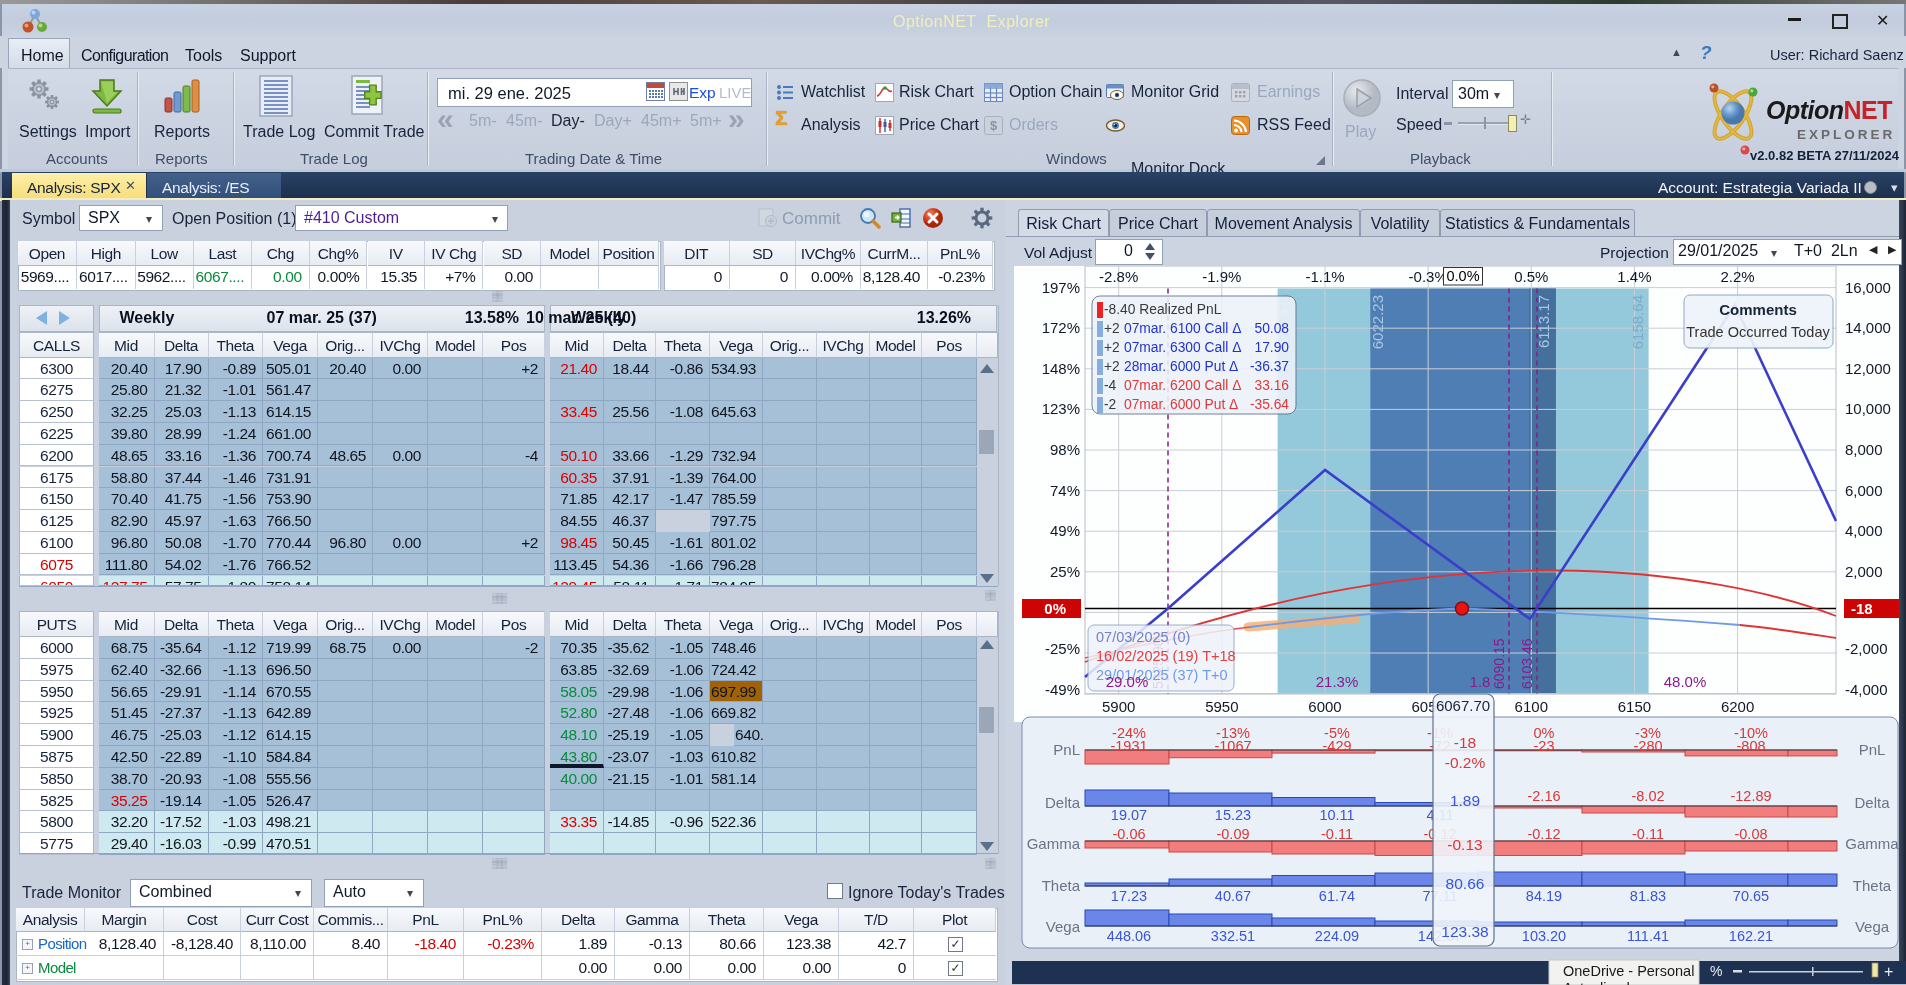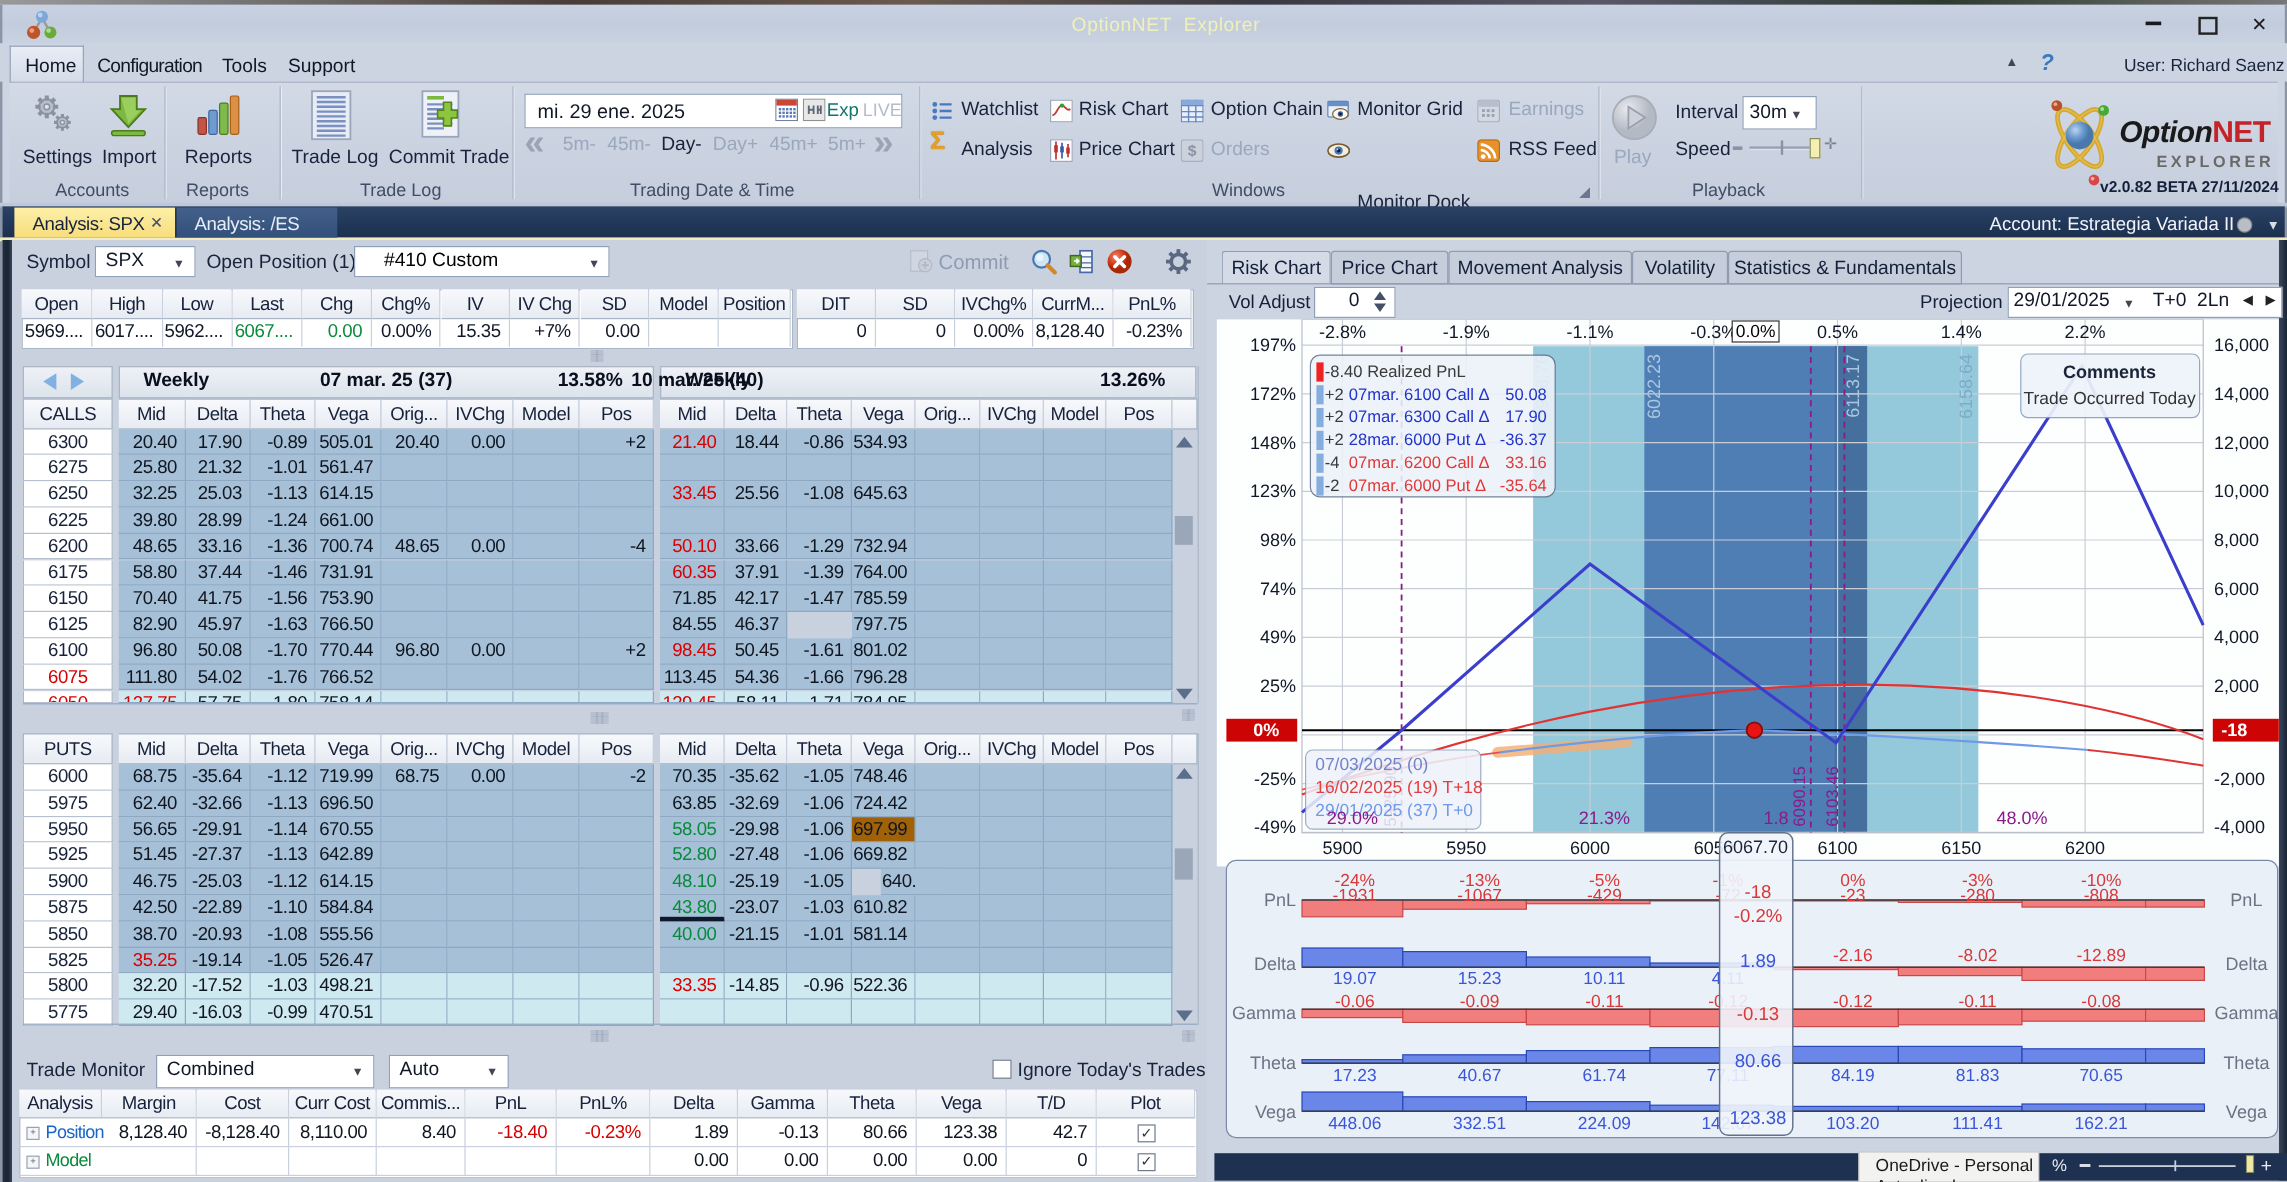--- a/index.html
+++ b/index.html
@@ -138,21 +138,21 @@
 <rect x="0.5" y="0.5" width="18" height="18" fill="#e8e8e8" stroke="#909090"></rect>
 <g stroke="#606878" stroke-width="1.6" fill="none">
       <line x1="5" y1="6" x2="5" y2="13"></line>
       <line x1="5" y1="9.5" x2="9" y2="9.5"></line>
       <line x1="9" y1="6" x2="9" y2="13"></line>
       <line x1="12.5" y1="6" x2="12.5" y2="13"></line>
       <line x1="12.5" y1="9.5" x2="15" y2="9.5"></line>
       <line x1="15" y1="6" x2="15" y2="13"></line>
     </g>
 </svg>
-<div class="ab tt" style="left:689px;top:84px;font-size:15.5px;color:#0f766e;">Exp</div>
+<div class="ab tt" style="left:689px;top:84px;font-size:15.5px;color:#1d4ed8;">Exp</div>
 <div class="ab tt" style="left:719px;top:84px;font-size:15px;color:#b4bccb;">LIVE</div>
 <div class="ab tt" style="left:437px;top:108px;font-size:30px;color:#9aa4b4;font-weight:bold;line-height:22px;">«</div>
 <div class="ab tt" style="left:469px;top:112px;font-size:16px;color:#9aa8bc;">5m-</div>
 <div class="ab tt" style="left:506px;top:112px;font-size:16px;color:#9aa8bc;">45m-</div>
 <div class="ab tt" style="left:551px;top:112px;font-size:16px;color:#1a2438;">Day-</div>
 <div class="ab tt" style="left:594px;top:112px;font-size:16px;color:#9aa8bc;">Day+</div>
 <div class="ab tt" style="left:641px;top:112px;font-size:16px;color:#9aa8bc;">45m+</div>
 <div class="ab tt" style="left:690px;top:112px;font-size:16px;color:#9aa8bc;">5m+</div>
 <div class="ab tt" style="left:728px;top:108px;font-size:30px;color:#9aa4b4;font-weight:bold;line-height:22px;">»</div>
 <div class="ab tt" style="left:525px;top:150px;font-size:15px;color:#3f4e66;">Trading Date &amp; Time</div>
@@ -238,21 +238,21 @@
     <circle cx="8.5" cy="8.5" r="0.7" fill="#d0e0f0"></circle>
   </svg>
 <div class="ab tt" style="left:1131px;top:116px;font-size:16px;color:#18243c;margin-top:44px;">Monitor Dock</div>
 <svg class="ab" style="left:1231px;top:116px;" width="19" height="19" viewBox="0 0 19 19">
     <rect x="0.5" y="0.5" width="18" height="18" rx="3" fill="#e8902c" stroke="#b86a10"></rect>
     <circle cx="5" cy="14.5" r="2" fill="#fff"></circle>
     <path d="M3 9 A 8 8 0 0 1 10.5 16" stroke="#fff" stroke-width="2.2" fill="none"></path>
     <path d="M3 4.5 A 12.5 12.5 0 0 1 15 16" stroke="#fff" stroke-width="2.2" fill="none"></path>
   </svg>
 <div class="ab tt" style="left:1257px;top:116px;font-size:16px;color:#18243c;">RSS Feed</div>
-<div class="ab tt" style="left:1010px;top:150px;font-size:15px;color:#3f4e66;">Windows</div>
+<div class="ab tt" style="left:1046px;top:150px;font-size:15px;color:#3f4e66;">Windows</div>
 <div class="ab" style="left:1316px;top:156px;width:0;height:0;border-left:9px solid transparent;border-bottom:9px solid #6a788e;"></div>
 <svg class="ab" style="left:1342px;top:78px;" width="40" height="40" viewBox="0 0 40 40">
 <circle cx="20" cy="20" r="18" fill="url(#pg)" stroke="#a8aeb8" stroke-width="1.5"></circle>
 <defs>
       <radialGradient id="pg" cx="0.35" cy="0.3">
         <stop offset="0" stop-color="#e8eaee"></stop>
         <stop offset="1" stop-color="#b4bac4"></stop>
       </radialGradient>
     </defs>
 <path d="M15 11 L29 20 L15 29 Z" fill="#cdd2da" stroke="#9aa0ac" stroke-width="1.5"></path>
@@ -308,21 +308,21 @@
 <div class="ab tt" style="left:1891px;top:180px;font-size:13px;color:#d8dee8;">▾</div>
 <div class="ab" style="left:2px;top:200px;width:1004px;height:785px;background:#c9d1df;"></div>
 <div class="ab" style="left:2px;top:200px;width:8px;height:785px;background:linear-gradient(90deg,#222c3e,#1a2435 60%,#3a465c);"></div>
 <div class="ab" style="left:1899px;top:200px;width:7px;height:785px;background:linear-gradient(90deg,#3a465c,#1a2435);"></div>
 <div class="ab tt" style="left:22px;top:210px;font-size:16px;color:#18243c;">Symbol</div>
 <div class="ab" style="left:79px;top:205px;width:82px;height:24px;background:#fff;border:1px solid #8fa0b8;"></div>
 <div class="ab tt" style="left:88px;top:209px;font-size:16px;color:#101828;">SPX</div>
 <div class="ab tt" style="left:146px;top:212px;font-size:12px;color:#445;">▾</div>
 <div class="ab tt" style="left:172px;top:210px;font-size:16px;color:#18243c;">Open Position (1)</div>
 <div class="ab" style="left:295px;top:205px;width:211px;height:24px;background:#fff;border:1px solid #8fa0b8;"></div>
-<div class="ab tt" style="left:304px;top:209px;font-size:16px;color:#000000;margin-left:16px;">#410 Custom</div>
+<div class="ab tt" style="left:304px;top:209px;font-size:16px;color:#4c1d95;">#410 Custom</div>
 <div class="ab tt" style="left:492px;top:212px;font-size:12px;color:#445;">▾</div>
 <svg class="ab" style="left:758px;top:208px;" width="20" height="20" viewBox="0 0 20 20" opacity="0.55">
 <rect x="1" y="1" width="14" height="17" fill="#d8dce4" stroke="#a8aeba"></rect>
     <circle cx="13" cy="13" r="5.5" fill="#ccd0d8" stroke="#a0a6b2"></circle>
     <line x1="13" y1="10" x2="13" y2="16" stroke="#a0a6b2" stroke-width="1.5"></line>
     <line x1="10" y1="13" x2="16" y2="13" stroke="#a0a6b2" stroke-width="1.5"></line>
 </svg>
 <div class="ab tt" style="left:782px;top:209px;font-size:17px;color:#8d9cb4;">Commit</div>
 <svg class="ab" style="left:859px;top:207px;" width="22" height="22" viewBox="0 0 22 22">
 <circle cx="9" cy="9" r="7" fill="#cfe4f4" stroke="#4878b0" stroke-width="1.8"></circle>

